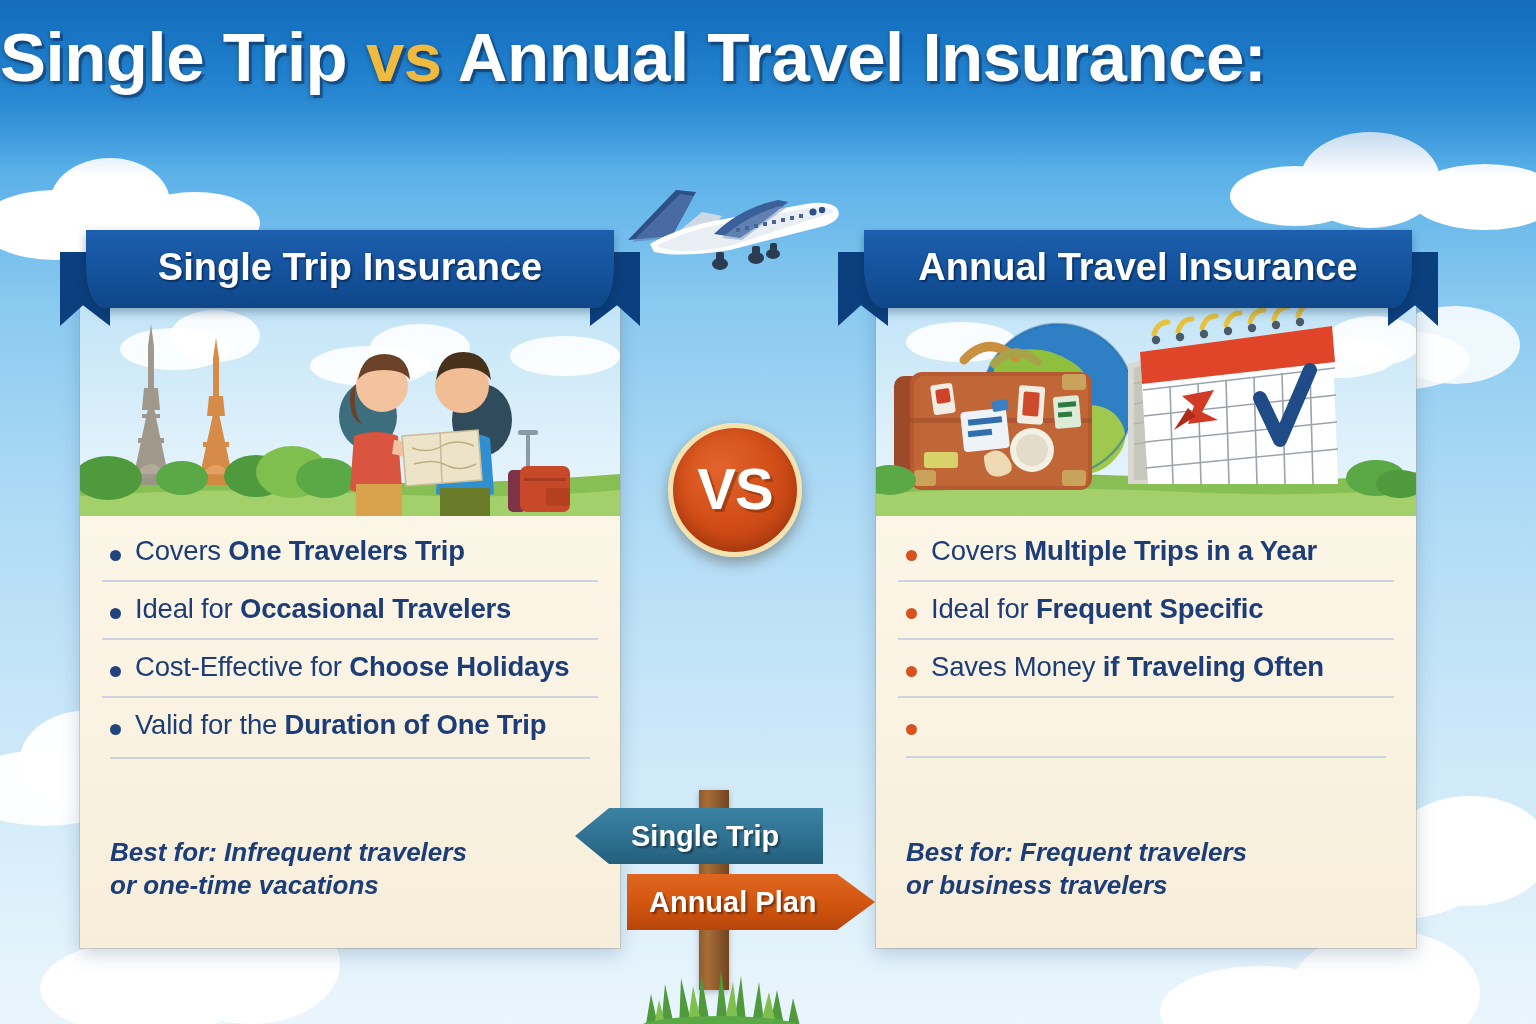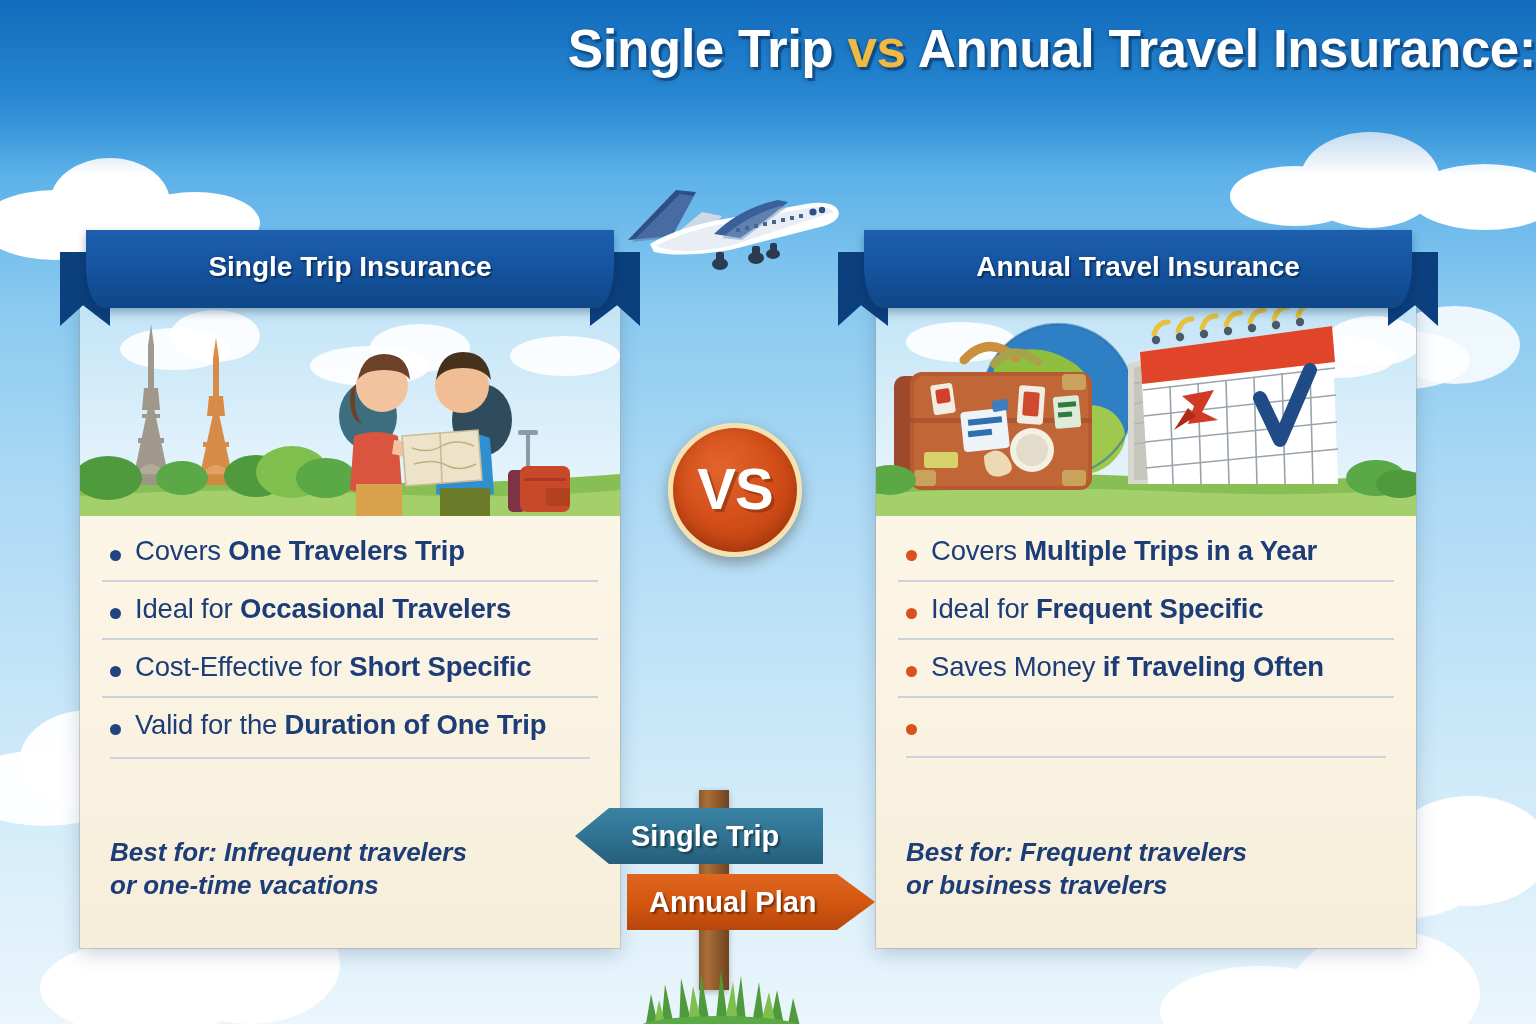--- a/index.html
+++ b/index.html
@@ -28,22 +28,22 @@
   .cloudgrp { position: absolute; }
   .cloudgrp .p { position: absolute; background: #fff; border-radius: 50%; }
 
   
   #title-band {
     position: absolute; left: 0; top: 0; width: 1536px; height: 176px;
     background: linear-gradient(180deg, rgba(13,92,170,.55) 0%, rgba(20,110,190,.45) 55%, rgba(30,130,205,0) 100%);
   }
   #main-title {
     position: absolute; left: 0; top: 18px; width: 1536px;
-    text-align: right;
-    font-size: 53px;
+    text-align: left;
+    font-size: 69px;
     font-weight: bold;
     letter-spacing: -0.5px;
     color: #ffffff;
     text-shadow: 3px 3px 0 rgba(10,52,104,.55), 0 2px 5px rgba(0,0,0,.35);
     white-space: nowrap;
   }
   #main-title .vs-word { color: #f0b93f; }
   #subtitle {
     position: absolute; left: 0; top: 100px; width: 1536px;
     text-align: center;
@@ -81,21 +81,21 @@
   #ribbon-left  { left: 60px;  width: 580px; }
   #ribbon-right { left: 838px; width: 600px; }
   .ribbon-body {
     position: absolute; left: 26px; right: 26px; top: 0; height: 78px;
     background: linear-gradient(180deg,#1d5fae 0%, #14529c 55%, #0f4788 100%);
     border-radius: 0 0 18px 18px / 0 0 42px 42px;
     display: flex; align-items: center; justify-content: center;
     box-shadow: 0 4px 10px rgba(10,40,80,.35);
   }
   .ribbon-title {
-    font-size: 28px; font-weight: bold; color: #fff;
+    font-size: 38px; font-weight: bold; color: #fff;
     text-shadow: 2px 2px 0 rgba(7,42,86,.6), 0 1px 3px rgba(0,0,0,.3);
     white-space: nowrap;
     padding-bottom: 4px;
   }
   .ribbon-tail {
     position: absolute; top: 22px; width: 50px; height: 74px;
     background: #0c3f7d;
   }
   .tail-l { left: 0;  clip-path: polygon(0 0, 100% 0, 100% 100%, 46% 72%, 0 100%); }
   .tail-r { right: 0; clip-path: polygon(0 0, 100% 0, 100% 100%, 54% 72%, 0 100%); }
@@ -351,21 +351,21 @@
       <div class="bullet-row">
         <div class="dot dot-blue"></div>
         <div class="btext"><span class="reg">Covers </span><b>One Travelers Trip</b></div>
       </div>
       <div class="bullet-row">
         <div class="dot dot-blue"></div>
         <div class="btext"><span class="reg">Ideal for </span><b>Occasional Travelers</b></div>
       </div>
       <div class="bullet-row">
         <div class="dot dot-blue"></div>
-        <div class="btext"><span class="reg">Cost-Effective for </span><b>Short Specific</b></div>
+        <div class="btext"><span class="reg">Cost-Effective for </span><b>Choose Holidays</b></div>
       </div>
       <div class="bullet-row">
         <div class="dot dot-blue"></div>
         <div class="btext"><span class="reg">Valid for the </span><b>Duration of One Trip</b></div>
       </div>
       <div class="bullets-divider-bottom"></div>
     </div>
 
     <div class="bestfor">
       <div class="l1">Best for: Infrequent travelers</div>

